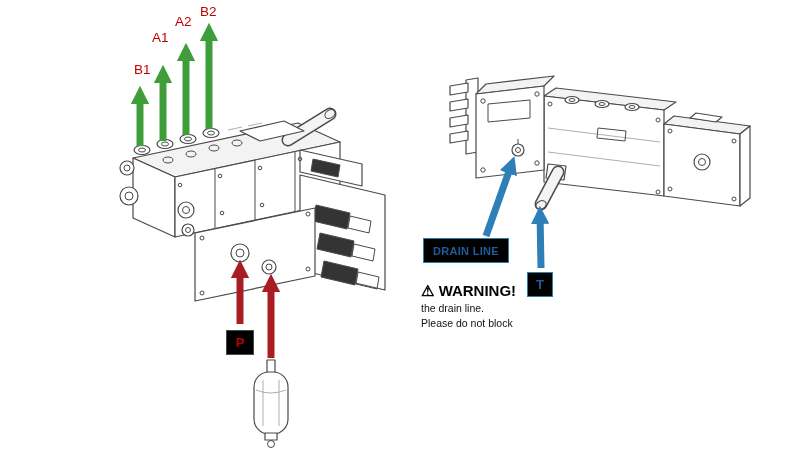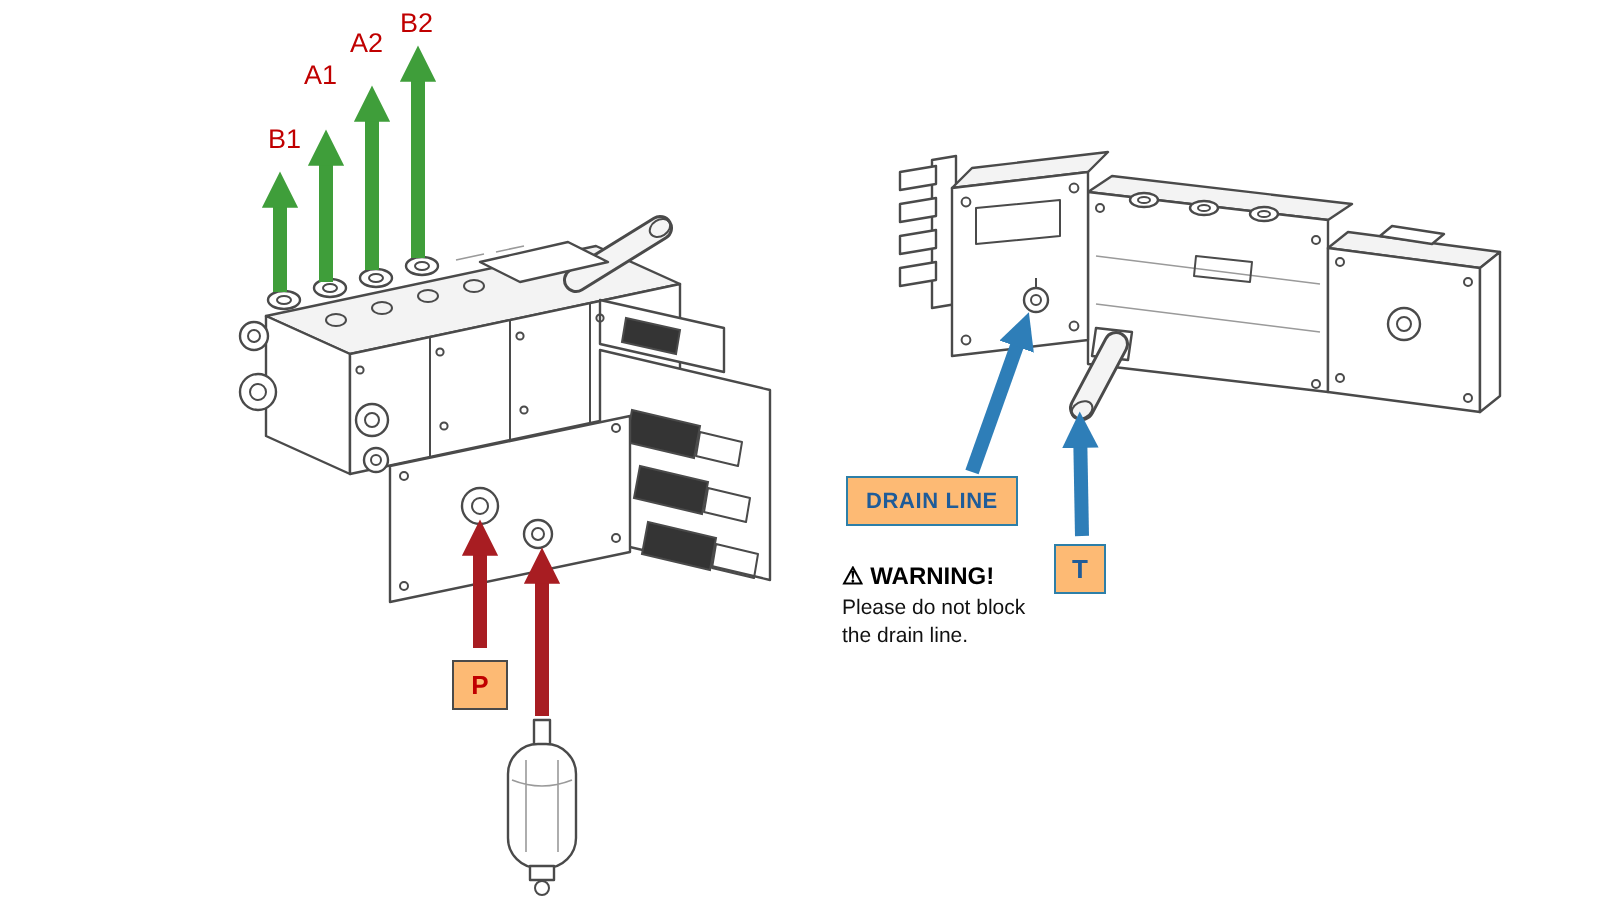--- a/index.html
+++ b/index.html
@@ -18,29 +18,29 @@
   .arrow{fill:none;stroke-width:7;}
   .arrow-green{stroke:var(--c-green,#3f9e3a);}
   .arrow-red{stroke:var(--c-red,#a81d22);}
   .arrow-blue{stroke:var(--c-blue,#2e7eb8);}
   .mk-green{fill:var(--c-green,#3f9e3a);}
   .mk-red{fill:var(--c-red,#a81d22);}
   .mk-blue{fill:var(--c-blue,#2e7eb8);}
   
   .port-label{position:absolute;font-weight:normal;font-size:13.5px;color:var(--c-labelRed,#c00000);}
   .label-box{position:absolute;display:flex;align-items:center;justify-content:center;
-    background:#fdba74;font-weight:bold;box-sizing:border-box;}
+    background:#000000;font-weight:bold;box-sizing:border-box;}
   .p-box{left:226px;top:330px;width:28px;height:25px;border:1.6px solid var(--c-boxBorderDark,#4a4a4a);
     color:var(--c-labelRed,#c00000);font-size:13px;}
   .t-box{left:527px;top:272px;width:26px;height:25px;border:1.6px solid var(--c-boxBorderBlue,#2d7fa8);
     color:var(--c-labelBlue,#1f5c99);font-size:13px;}
   .drain-box{left:423px;top:238px;height:25px;padding:0 9px;border:1.6px solid var(--c-boxBorderBlue,#2d7fa8);
     color:var(--c-labelBlue,#1f5c99);font-size:11px;font-weight:600;letter-spacing:.3px;}
   .warning{position:absolute;left:421px;top:280px;width:125px;font-size:10.5px;color:#111;line-height:1.4;}
-  .warning .title{font-weight:bold;font-size:12px;color:#000;}
+  .warning .title{font-weight:bold;font-size:15px;color:#000;}
 </style>
 </head>
 <body>
 
 <div class="canvas">
 
   <svg width="800" height="450" viewBox="0 0 800 450">
     <defs>
       <marker id="mkGreen" viewBox="0 0 10 10" refX="6" refY="5" markerWidth="2.6" markerHeight="2.6" orient="auto">
         <path d="M0,0 L10,5 L0,10 Z" class="mk-green"></path>
@@ -210,17 +210,17 @@
 
   <div class="label-box p-box">P</div>
   <div class="label-box t-box">T</div>
   <div class="label-box drain-box">DRAIN LINE</div>
 
   <div class="warning">
     <div class="title">
       <span>⚠</span>
       <span>WARNING!</span>
     </div>
+    <div>the drain line.</div>
     <div>Please do not block</div>
-    <div>the drain line.</div>
   </div>
 
 </div>
 
 </body></html>

